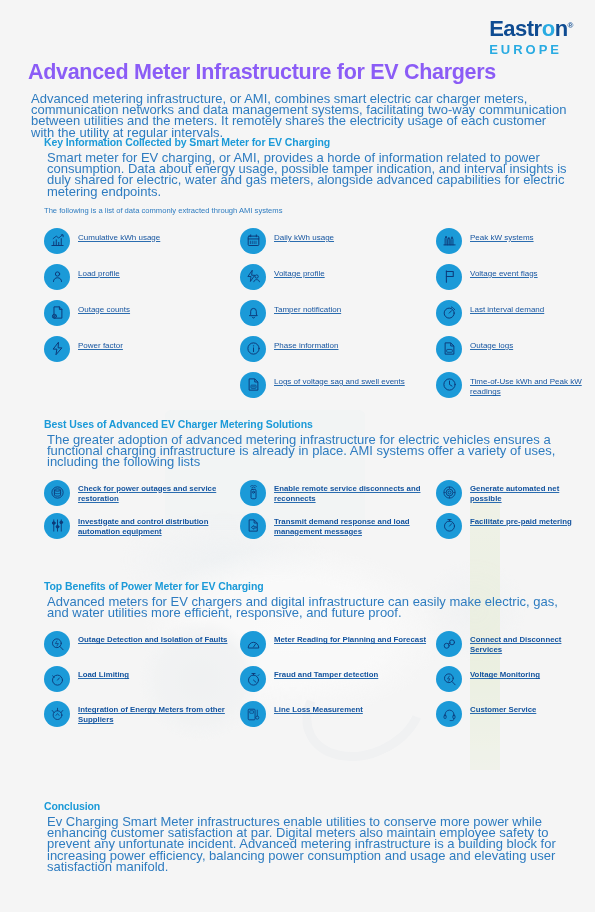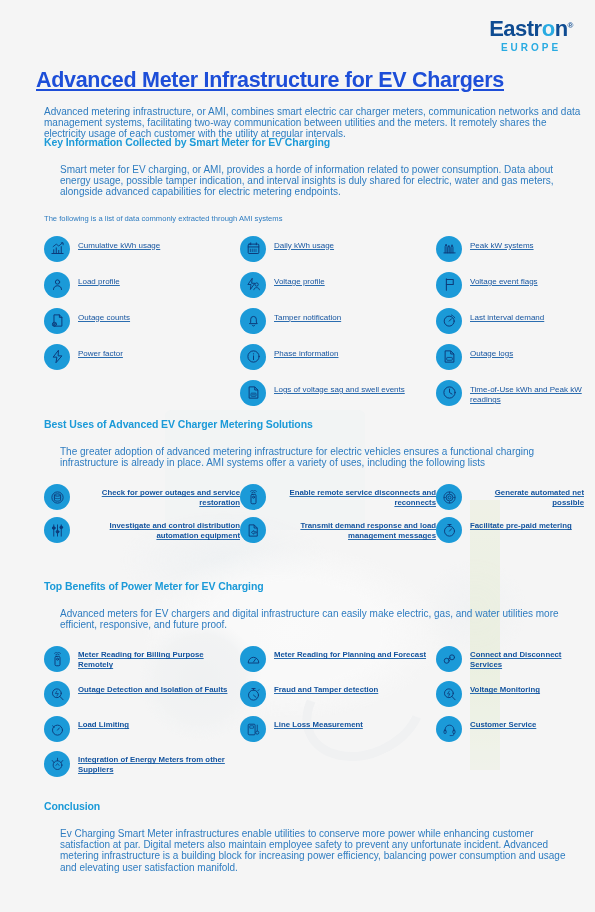--- a/index.html
+++ b/index.html
@@ -49,43 +49,42 @@
   }
   .wm-screen{
     position:absolute;left:165px;top:10px;width:200px;height:120px;
     background:#eef1f3;border-radius:6px;opacity:.8;
   }
 
   .content{position:relative;z-index:2;}
 
   
   .logo{
-    position:absolute;right:22px;top:18px;text-align:center;line-height:1;
+    position:absolute;right:22px;top:18px;text-align:left;line-height:1;
   }
   .logo-main{
     font-size:22px;font-weight:bold;color:#0f4c92;letter-spacing:-.5px;
     font-family:"Liberation Sans", sans-serif;
   }
   .logo-main .o{color:#29abe2;}
   .logo-main .tm{font-size:8px;vertical-align:super;color:#0f4c92;}
   .logo-sub{
-    margin-top:3px;font-size:10px;font-weight:bold;letter-spacing:3px;
+    margin-top:3px;font-size:13px;font-weight:bold;letter-spacing:3px;
     color:#29abe2;
   }
 
   h1.title{
-    margin:8px;padding:0;
+    margin:0;padding:0;
     position:absolute;left:28px;top:60px;
-    font-size:21.5px;font-weight:bold;color:#1d4ed8;
+    font-size:21.5px;font-weight:bold;color:#8b5cf6;
     letter-spacing:-.3px;
-    text-decoration:underline;
   }
 
   .para{
-    font-size:10px;line-height:11.2px;color:#2e7cc0;margin:16px;
+    font-size:13px;line-height:11.2px;color:#2e7cc0;margin:3px;
   }
   .intro{position:absolute;left:28px;top:90px;width:540px;}
 
   .sec-head{
     font-size:10.5px;font-weight:bold;color:#1b9ad8;margin:0 0 4px 0;
     letter-spacing:-.1px;
   }
 
   .section{position:absolute;left:44px;}
   #sec-key{top:136px;width:540px;}
@@ -110,21 +109,21 @@
   }
   .item .bubble svg{display:block;}
   .item .lbl{
     font-size:7.8px;line-height:10px;color:#13539e;font-weight:bold;
     padding-top:4px;
   }
   
   #grid-key .item .lbl{font-weight:normal;color:#15549f;font-size:8px;line-height:10.5px;padding-top:5px;}
   #grid-key .item{margin-bottom:10px;}
 
-  #grid-best .item{margin-bottom:7px;text-align:right;}
+  #grid-best .item{margin-bottom:7px;}
   #grid-top .item{margin-bottom:9px;}
 </style>
 </head>
 <body>
 
 <div class="page">
 
   <div class="watermark">
     <div class="wm-screen"></div>
     <div class="wm-car"></div>
@@ -402,31 +401,20 @@
     <div class="section" id="sec-top">
       <div class="sec-head">Top Benefits of Power Meter for EV Charging</div>
       <p class="para">Advanced meters for EV chargers and digital infrastructure can easily make electric, gas, and water utilities more efficient, responsive, and future proof.</p>
 
       <div class="grid" id="grid-top" style="margin-top:13px;">
 
         <div class="col col-a">
           <div class="item">
             <span class="bubble">
               <svg width="15" height="15" viewBox="0 0 24 24" fill="none" stroke="#0d3b7a" stroke-width="1.5" stroke-linecap="round">
-                <rect x="8" y="7" width="8" height="15" rx="2"></rect>
-                  <circle cx="12" cy="11.5" r="1.6"></circle>
-                <path d="M9.2 4.2a4 4 0 0 1 5.6 0" stroke-width="1.3"></path>
-                <path d="M7.2 2.2a7 7 0 0 1 9.6 0" stroke-width="1.1"></path>
-              </svg>
-            </span>
-            <span class="lbl">Meter Reading for Billing Purpose Remotely</span>
-          </div>
-          <div class="item">
-            <span class="bubble">
-              <svg width="15" height="15" viewBox="0 0 24 24" fill="none" stroke="#0d3b7a" stroke-width="1.5" stroke-linecap="round">
                 <circle cx="11" cy="10" r="7"></circle>
                   <path d="M16 15.2L21 20.5"></path>
                 <path d="M11 6.5l-2.4 4h4.8l-2.4 4" stroke-width="1.2"></path>
               </svg>
             </span>
             <span class="lbl">Outage Detection and Isolation of Faults</span>
           </div>
           <div class="item">
             <span class="bubble">
               <svg width="15" height="15" viewBox="0 0 24 24" fill="none" stroke="#0d3b7a" stroke-width="1.5" stroke-linecap="round">

